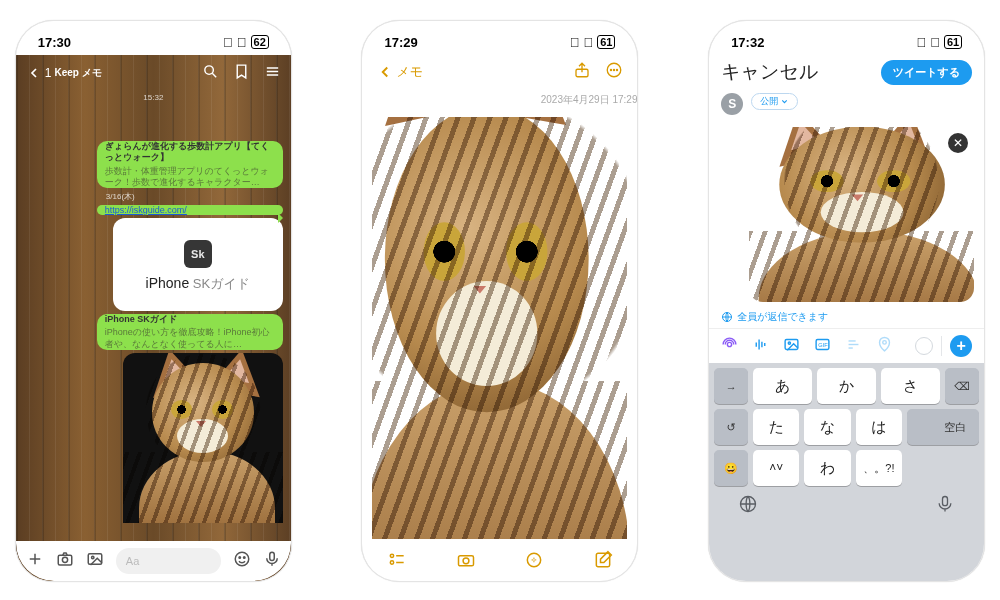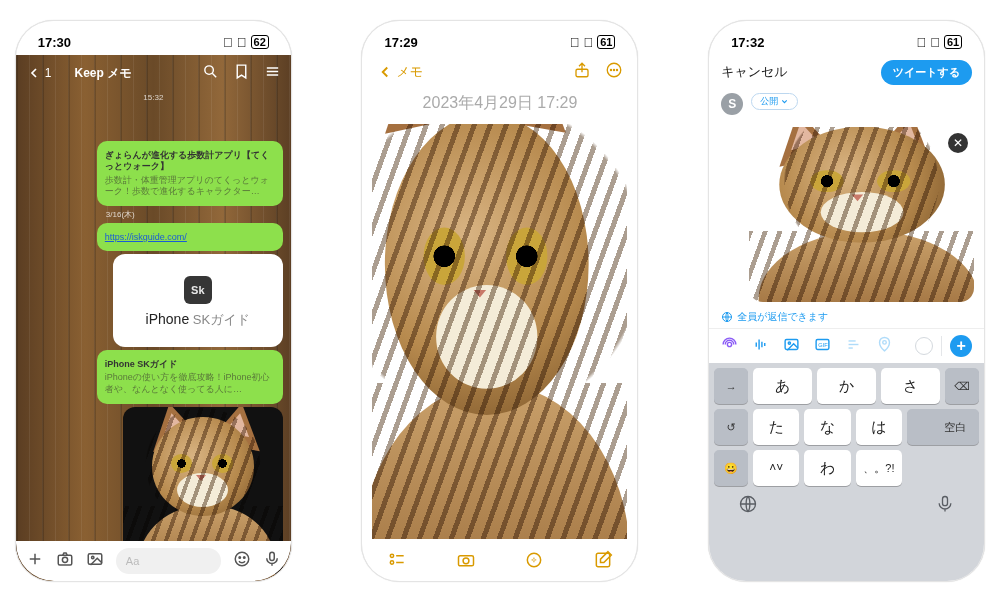--- a/index.html
+++ b/index.html
@@ -47,21 +47,21 @@
   .p1-top {
     height:36px; display:flex; align-items:center; justify-content:space-between;
     padding:0 10px; color:#fff;
   }
   .p1-back { display:flex; align-items:center; gap:3px; }
   .p1-icons { display:flex; gap:14px; }
   .p1-icons svg { width:17px; height:17px; }
   .tiny { font-size:8px; color:rgba(255,255,255,.75); text-align:center; }
   .bubble {
     margin:3px 8px 3px auto; max-width:170px; background:#8de04c; border-radius:10px;
-    padding:9px 8px; font-size:9px; color:#333; position:relative;
+    padding:0 8px; font-size:9px; color:#333; position:relative;
   }
   .bubble::after{
     content:""; position:absolute; right:-5px; top:8px;
     border:5px solid transparent; border-left-color:#8de04c;
   }
   .bubble .ttl { font-weight:600; line-height:1.25; }
   .bubble .dsc { color:#5a7a3a; margin-top:2px; line-height:1.25; }
   .bubble a { color:#1a5bd6; text-decoration:underline; }
   .lp {
     margin:3px 8px 3px auto; width:170px; background:#fff; border-radius:12px;
@@ -138,33 +138,33 @@
   }
   .catW{background:#fff;}
   
   .p2-nav{
     height:34px;display:flex;align-items:center;justify-content:space-between;
     padding:0 14px;color:#d99a00;
   }
   .p2-nav .l{display:flex;align-items:center;gap:2px;font-size:13px;}
   .p2-nav .r{display:flex;gap:14px;}
   .p2-nav svg{width:18px;height:18px;}
-  .p2-date{text-align:center;font-size:16px;color:#aaa;margin:4px 0 6px;}
+  .p2-date{text-align:right;font-size:10px;color:#aaa;margin:4px 0 6px;}
   .p2-cat{flex:1;margin:4px 10px;background:#fff;position:relative;overflow:hidden;}
   .p2-bottom{
     height:38px;display:flex;align-items:center;justify-content:space-around;
     color:#d99a00;border-top:0;
   }
   .p2-bottom svg{width:20px;height:20px;}
   
   .p3-nav{
     height:34px;display:flex;align-items:center;justify-content:space-between;
     padding:0 12px;
   }
-  .p3-cancel{font-size:13px;color:#222;}
+  .p3-cancel{font-size:19px;color:#222;}
   .p3-btn{
     background:#1d9bf0;color:#fff;font-size:11px;font-weight:600;
     padding:5px 12px;border-radius:14px;
   }
   .p3-row{display:flex;gap:8px;padding:4px 12px;align-items:flex-start;}
   .p3-ava{
     width:22px;height:22px;border-radius:50%;background:#9aa0a6;color:#fff;
     font-size:12px;font-weight:600;display:flex;align-items:center;justify-content:center;
   }
   .p3-aud{
@@ -218,21 +218,21 @@
       <span class="bat">62</span>
     </span>
   </div>
   <div class="p1-main">
     <div class="p1-top">
       <div class="p1-back">
         <svg viewBox="0 0 24 24" fill="none" stroke="#fff" stroke-width="2.5" width="16" height="16">
             <polyline points="15 18 9 12 15 6"></polyline>
           </svg>
         <span style="font-size:12px;">1</span>
-        <span style="font-weight:600;font-size:12px;margin-left:20px;">Keep メモ</span>
+        <span style="font-weight:600;font-size:10px;margin-left:0;">Keep メモ</span>
       </div>
       <div class="p1-icons">
         <span><svg viewBox="0 0 24 24" fill="none" stroke="#fff" stroke-width="2">
               <circle cx="10" cy="10" r="6"></circle>
               <line x1="20" y1="20" x2="14.5" y2="14.5"></line>
             </svg></span>
         <span><svg viewBox="0 0 24 24" fill="none" stroke="#fff" stroke-width="2">
               <path d="M6 3h12v18l-6-4-6 4z"></path>
             </svg></span>
         <span><svg viewBox="0 0 24 24" fill="none" stroke="#fff" stroke-width="2">

